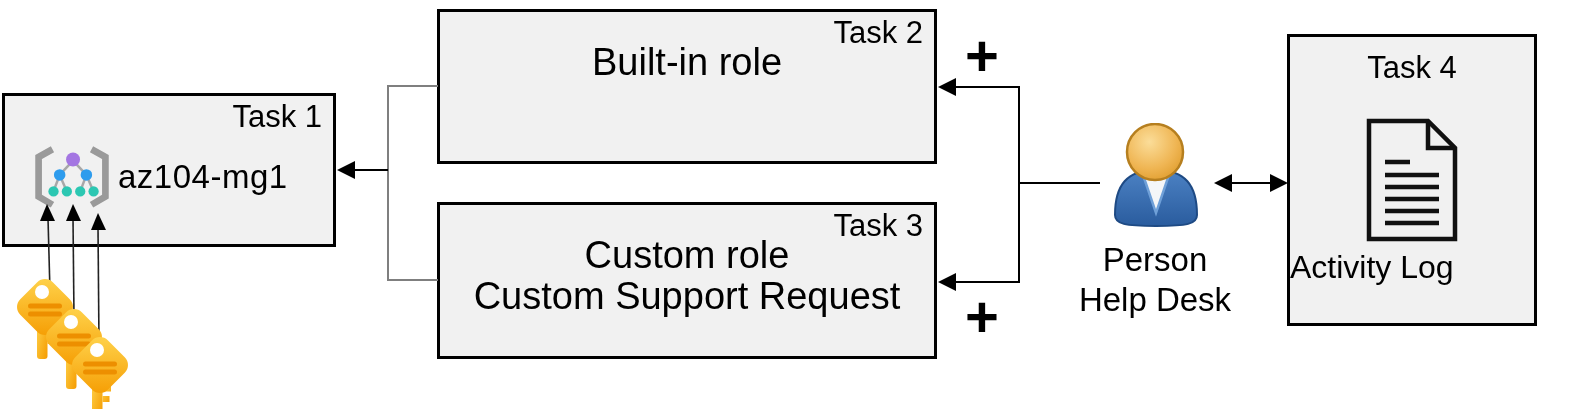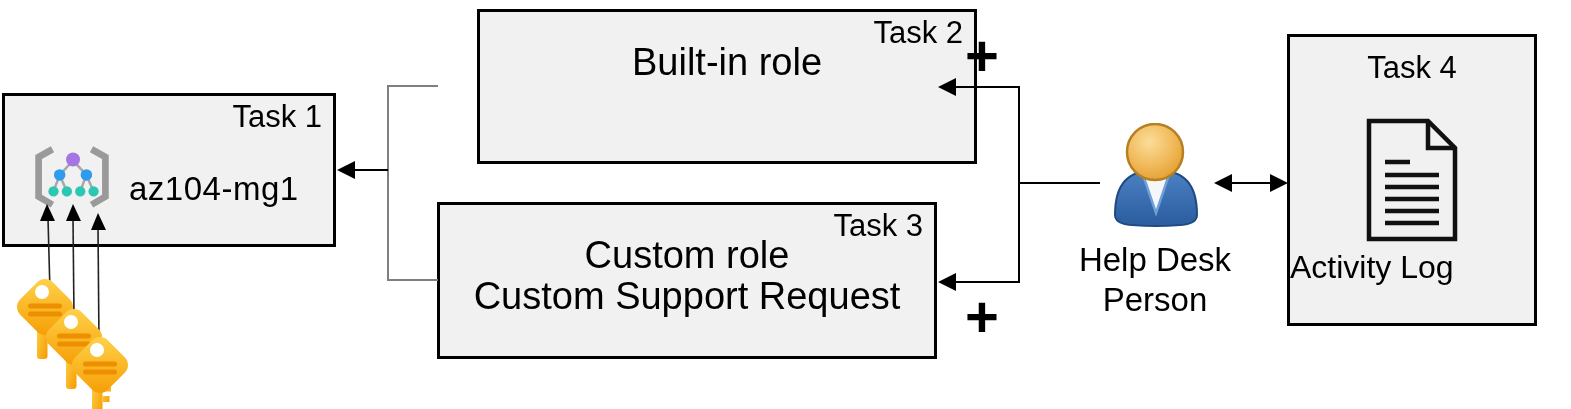--- a/index.html
+++ b/index.html
@@ -15,21 +15,21 @@
     position:absolute;top:3px;right:11px;font-size:31px;color:#000;white-space:nowrap;
   }
   .tag-center{
     position:absolute;top:13px;left:0;width:100%;text-align:center;font-size:31px;
   }
   .box-lines{
     position:absolute;top:30px;left:0;width:100%;text-align:center;
     font-size:38px;line-height:41px;white-space:nowrap;
   }
   .t1row{
-    position:absolute;left:30px;top:50px;display:flex;align-items:flex-end;gap:20px;
+    position:absolute;left:30px;top:50px;display:flex;align-items:center;gap:9px;
   }
   .t1name{font-size:33px;letter-spacing:0.5px;}
   .t4icon{position:absolute;top:80px;left:50%;transform:translateX(-50%);}
   .t4caption{
     position:absolute;top:212px;left:0;width:100%;text-align:left;font-size:32px;
   }
   .person-icon{position:absolute;left:1110px;top:123px;z-index:2;}
   .person-label{
     position:absolute;left:1055px;top:240px;width:200px;text-align:center;
     font-size:33px;line-height:40px;z-index:2;
@@ -67,21 +67,21 @@
         <circle cx="50" cy="28" r="5.6" fill="#2e9ced"></circle>
         <circle cx="18" cy="44" r="5" fill="#2cc7b2"></circle>
         <circle cx="31" cy="44" r="5" fill="#2cc7b2"></circle>
         <circle cx="44" cy="44" r="5" fill="#2cc7b2"></circle>
         <circle cx="57" cy="44" r="5" fill="#2cc7b2"></circle>
       </svg>
       <div class="t1name">az104-mg1</div>
     </div>
   </div>
 
-  <div class="box z1" style="left:437px;top:9px;width:500px;height:155px;margin-left:40px;">
+  <div class="box z1" style="left:437px;top:9px;width:500px;height:155px;">
     <div class="tag">Task 2</div>
     <div class="box-lines">
       <div>Built-in role</div>
     </div>
   </div>
 
   <div class="box z1" style="left:437px;top:202px;width:500px;height:157px;">
     <div class="tag">Task 3</div>
     <div class="box-lines">
       <div>Custom role</div>
@@ -116,22 +116,22 @@
       <linearGradient id="bodyGrad" x1="0" y1="0" x2="0" y2="1">
         <stop offset="0" stop-color="#4C82C4"></stop>
         <stop offset="1" stop-color="#2A5C9E"></stop>
       </linearGradient>
     </defs>
     <path d="M 5,92 C 5,62 17,47 46,47 C 75,47 87,62 87,92 C 87,101 77,103 46,103 C 15,103 5,101 5,92 Z" fill="url(#bodyGrad)" stroke="#1E4A84" stroke-width="2"></path>
     <path d="M 32,49 L 46,90 L 60,49 Z" fill="#f4f6f8" stroke="#6FA0D8" stroke-width="2.5"></path>
     <circle cx="45" cy="29" r="28" fill="url(#headGrad)" stroke="#B67F1F" stroke-width="2.5"></circle>
   </svg>
   <div class="person-label">
+    <div>Person</div>
     <div>Help Desk</div>
-    <div>Person</div>
   </div>
 
   <div class="plus plus-top">+</div>
   <div class="plus plus-bottom">+</div>
 
   <svg class="overlay" width="1571" height="409" viewBox="0 0 1571 409">
     <defs>
       <linearGradient id="keyGrad" x1="0" y1="0" x2="1" y2="1">
         <stop offset="0" stop-color="#FFD54F"></stop>
         <stop offset="1" stop-color="#F59B00"></stop>

